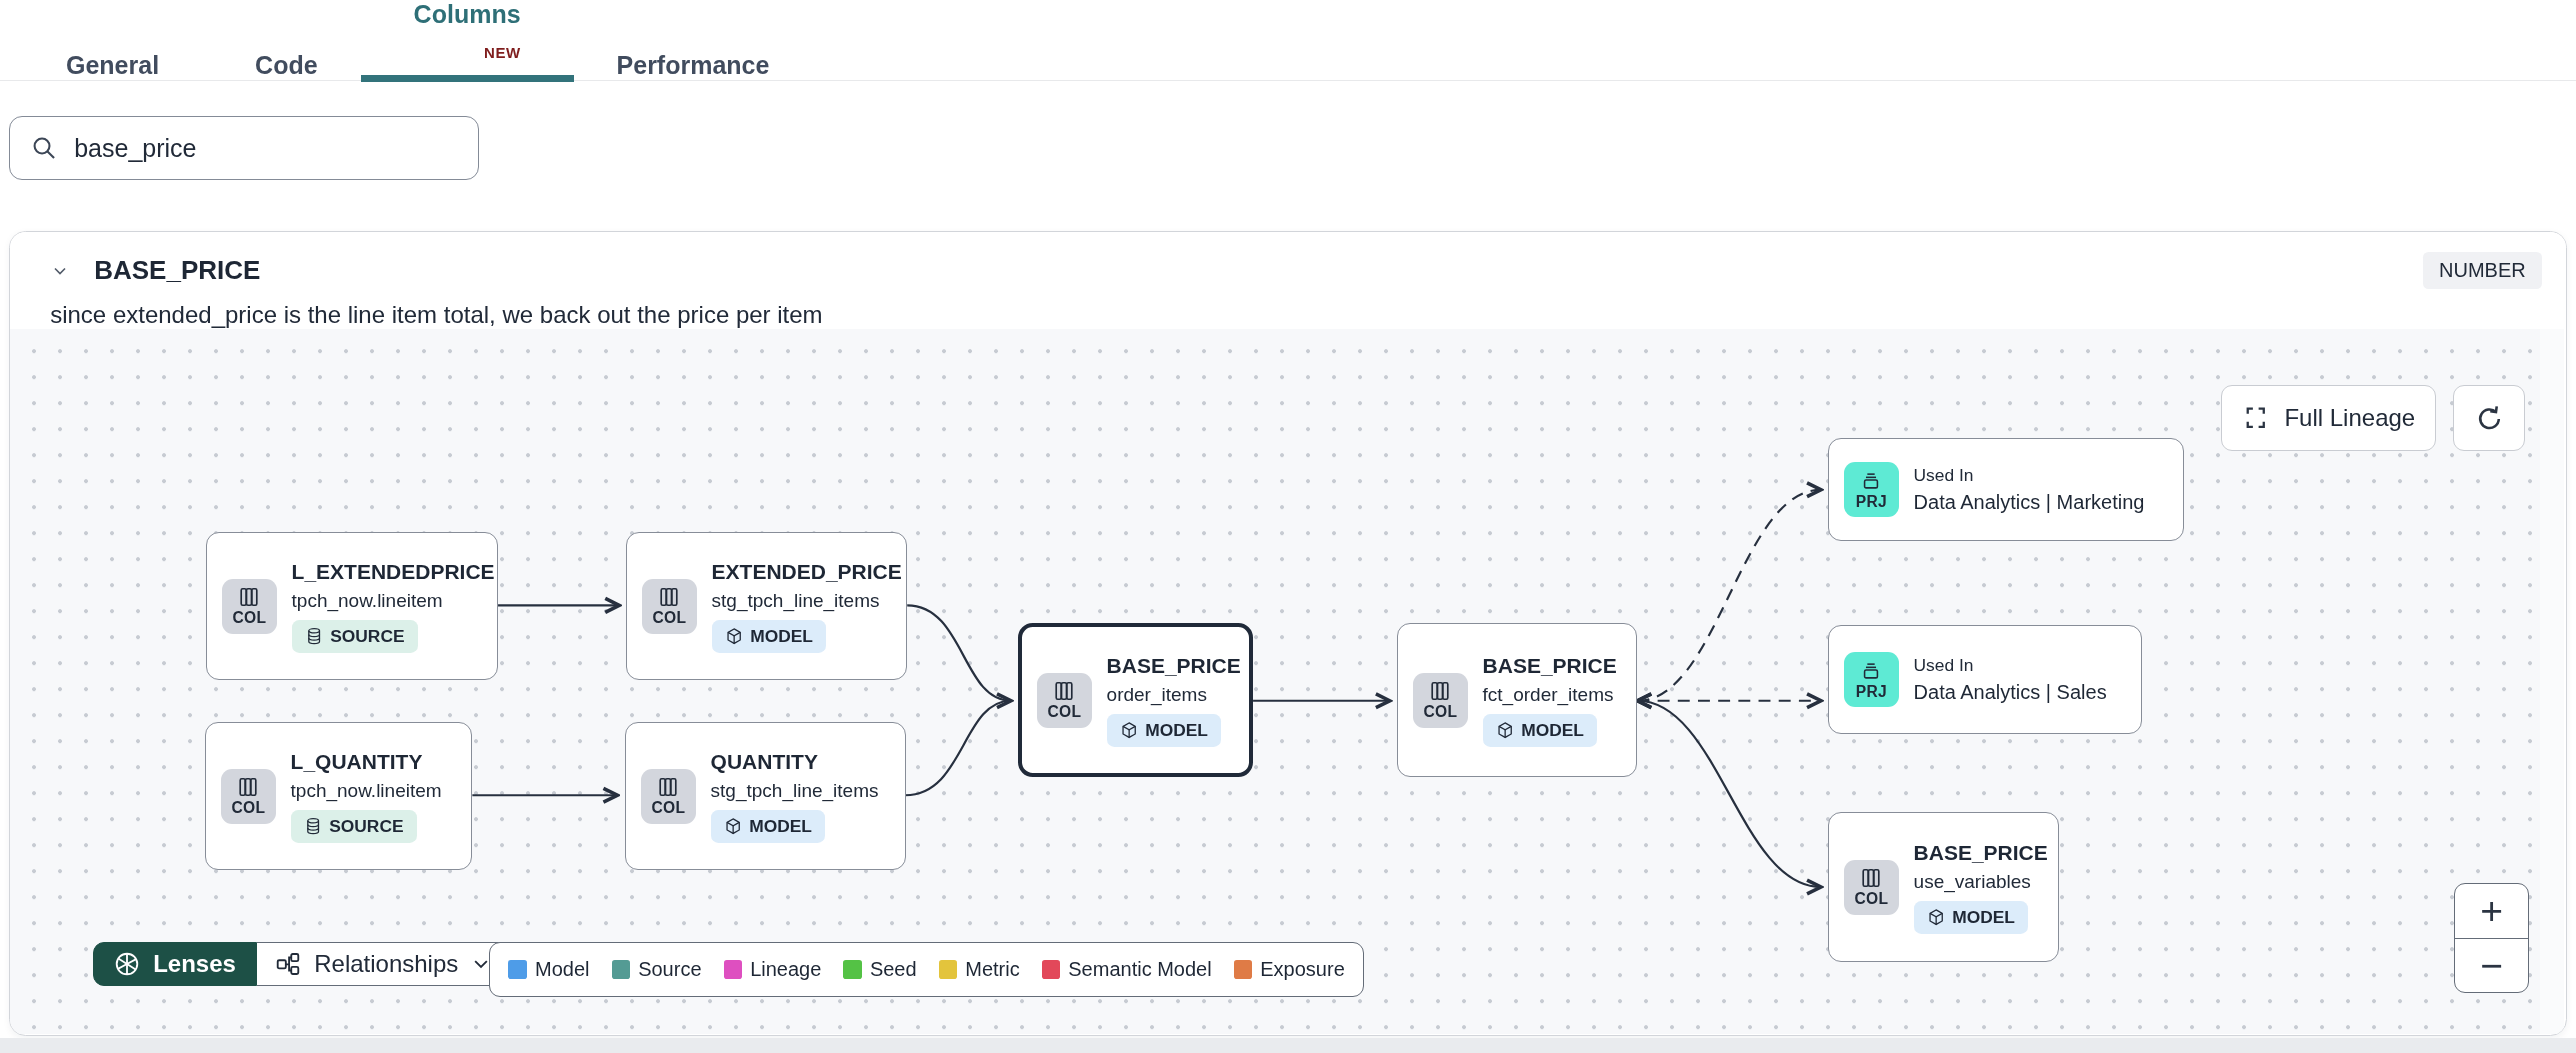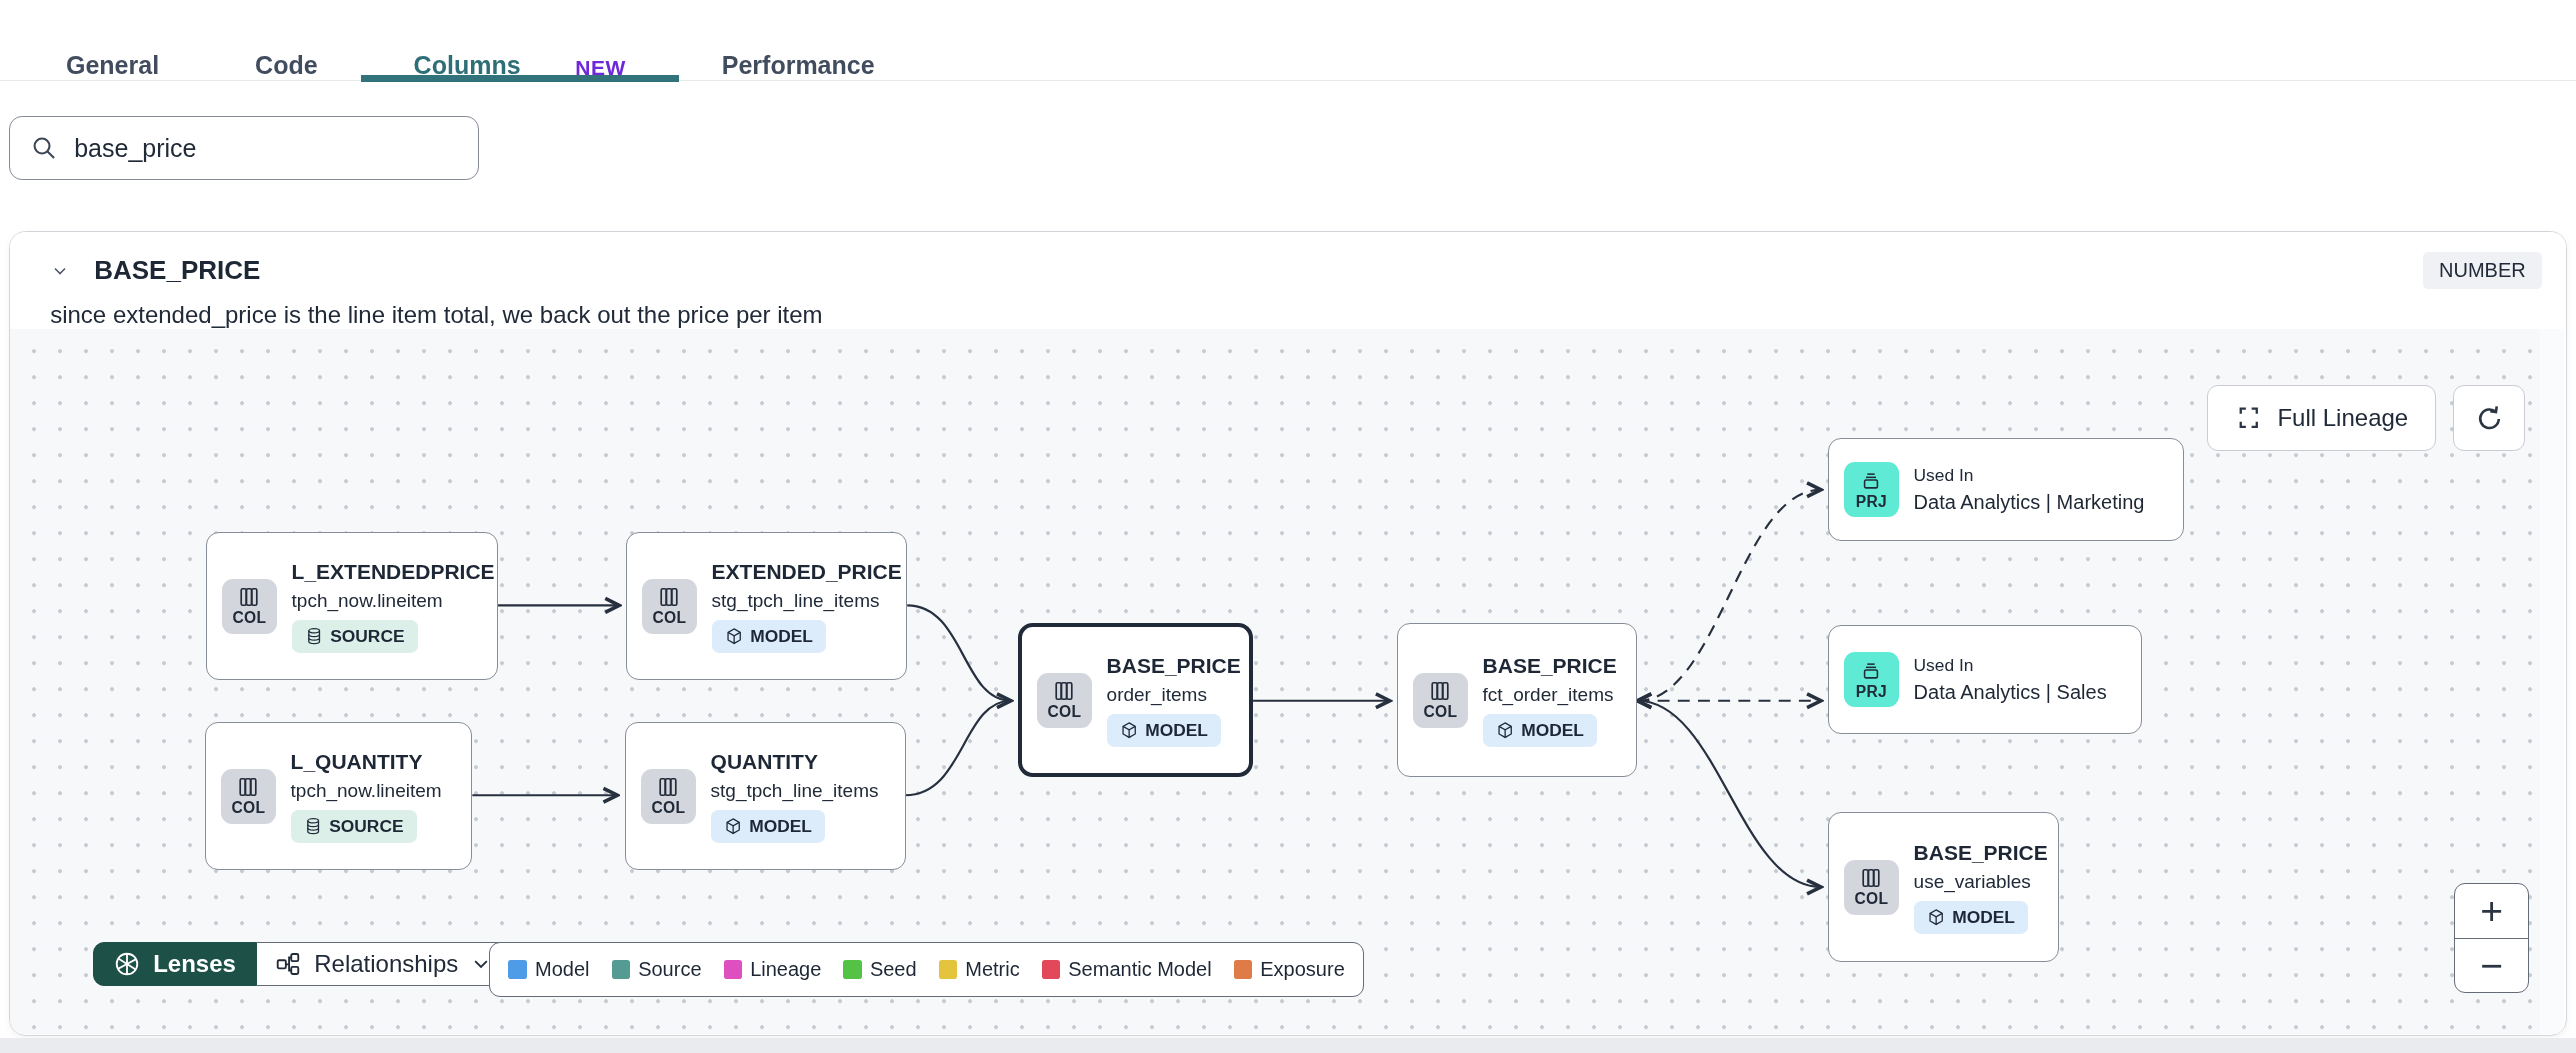--- a/index.html
+++ b/index.html
@@ -13,26 +13,26 @@
   
   .tabbar {
     position:absolute; left:0; top:0; width:2576px; height:81px;
     display:flex; align-items:stretch; padding-left:66px; gap:96px;
     border-bottom:1.8px solid #e8e9eb; background:#fff;
   }
   .tab {
     position:relative; display:flex; align-items:flex-end; gap:14.7px;
     font-size:25px; font-weight:600; color:#414c5e; cursor:pointer; white-space:nowrap;
   }
-  .tab.active { color:#2e6f77; }
+  .tab.active { color:#2e6f77;flex-direction:column; }
   .tab.active::after {
     content:""; position:absolute; left:-53px; right:-53px; bottom:-1.8px;
     height:6.4px; background:#32737b;
   }
-  .new-badge { color:#6d28d9; font-size:21px; font-weight:700; letter-spacing:0.5px;margin-left:40px; }
+  .new-badge { color:#7f1d1d; font-size:15px; font-weight:700; letter-spacing:0.5px;margin-left:40px; }
   .count-pill {
     background:#e8e9ec; border-radius:916px; padding:6.4px 17.4px;
     font-size:21px; font-weight:600; color:#212a38;
   }
 
   
   .search {
     position:absolute; left:9.2px; top:116px; width:470px; height:64px;
     border:1.8px solid #848b97; border-radius:13px; background:#fff;
     display:flex; align-items:center; gap:16.5px; padding:0 20px;
@@ -90,21 +90,21 @@
   }
   .badge svg { width:18.3px; height:18.3px; }
   .badge.model { background:#dcecfa; }
   .badge.source { background:#dcf0e9; }
   .usage .kicker { font-size:17.4px; color:#212a38; line-height:1.3; }
   .usage .node-title { font-weight:400; font-size:20px; }
 
   
   .btn-full {
     position:absolute; top:56px; right:128px; height:66px;
-    display:flex; align-items:center; gap:14.7px; padding:0 27px;
+    display:flex; align-items:center; gap:14.7px; padding:0 20px;
     background:#fff; border:1.8px solid #c9ccd2; border-radius:11px;
     font-size:24px; color:#212a38; cursor:pointer;
   }
   .btn-full svg { width:27.5px; height:27.5px; }
   .btn-refresh {
     position:absolute; top:56px; right:39px; width:72px; height:66px;
     background:#fff; border:1.8px solid #c9ccd2; border-radius:11px;
     display:flex; align-items:center; justify-content:center; cursor:pointer;
   }
   .btn-refresh svg { width:31px; height:31px; }

